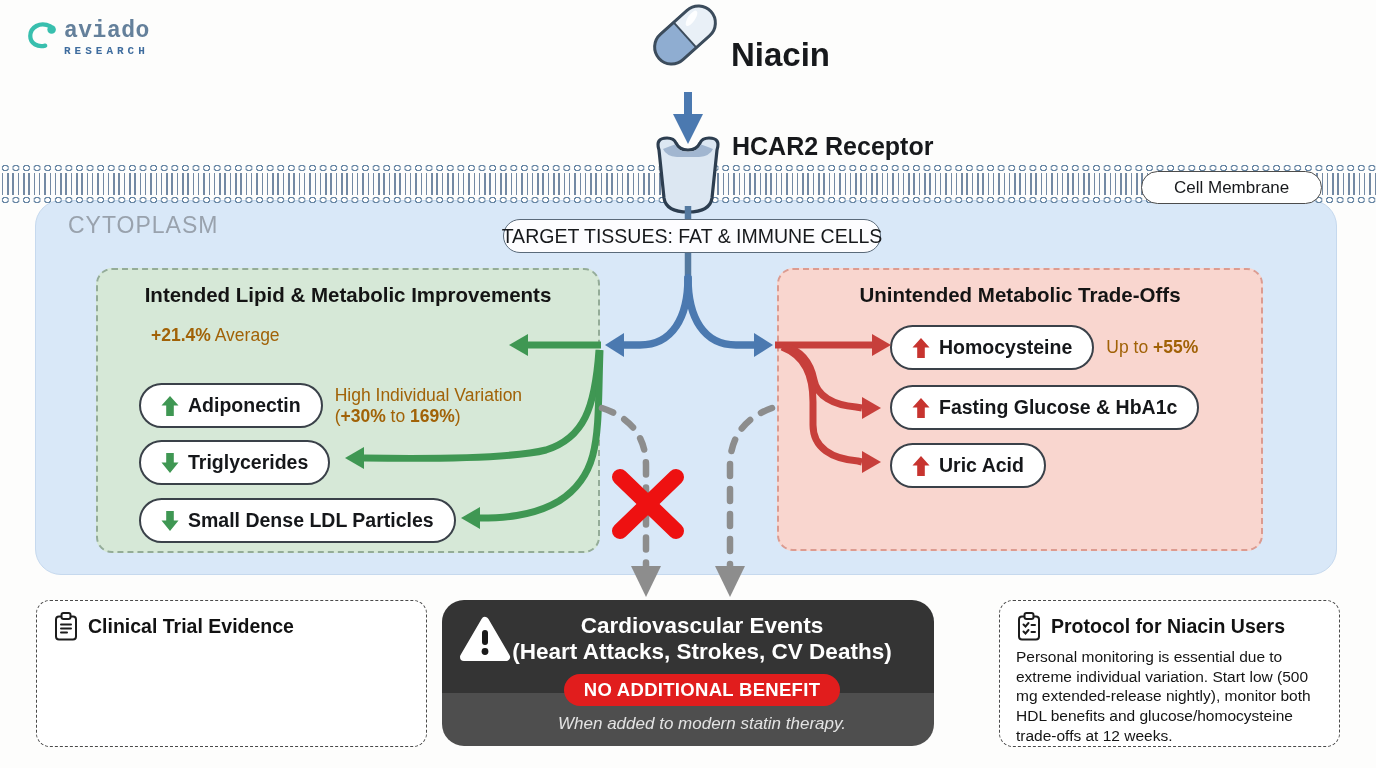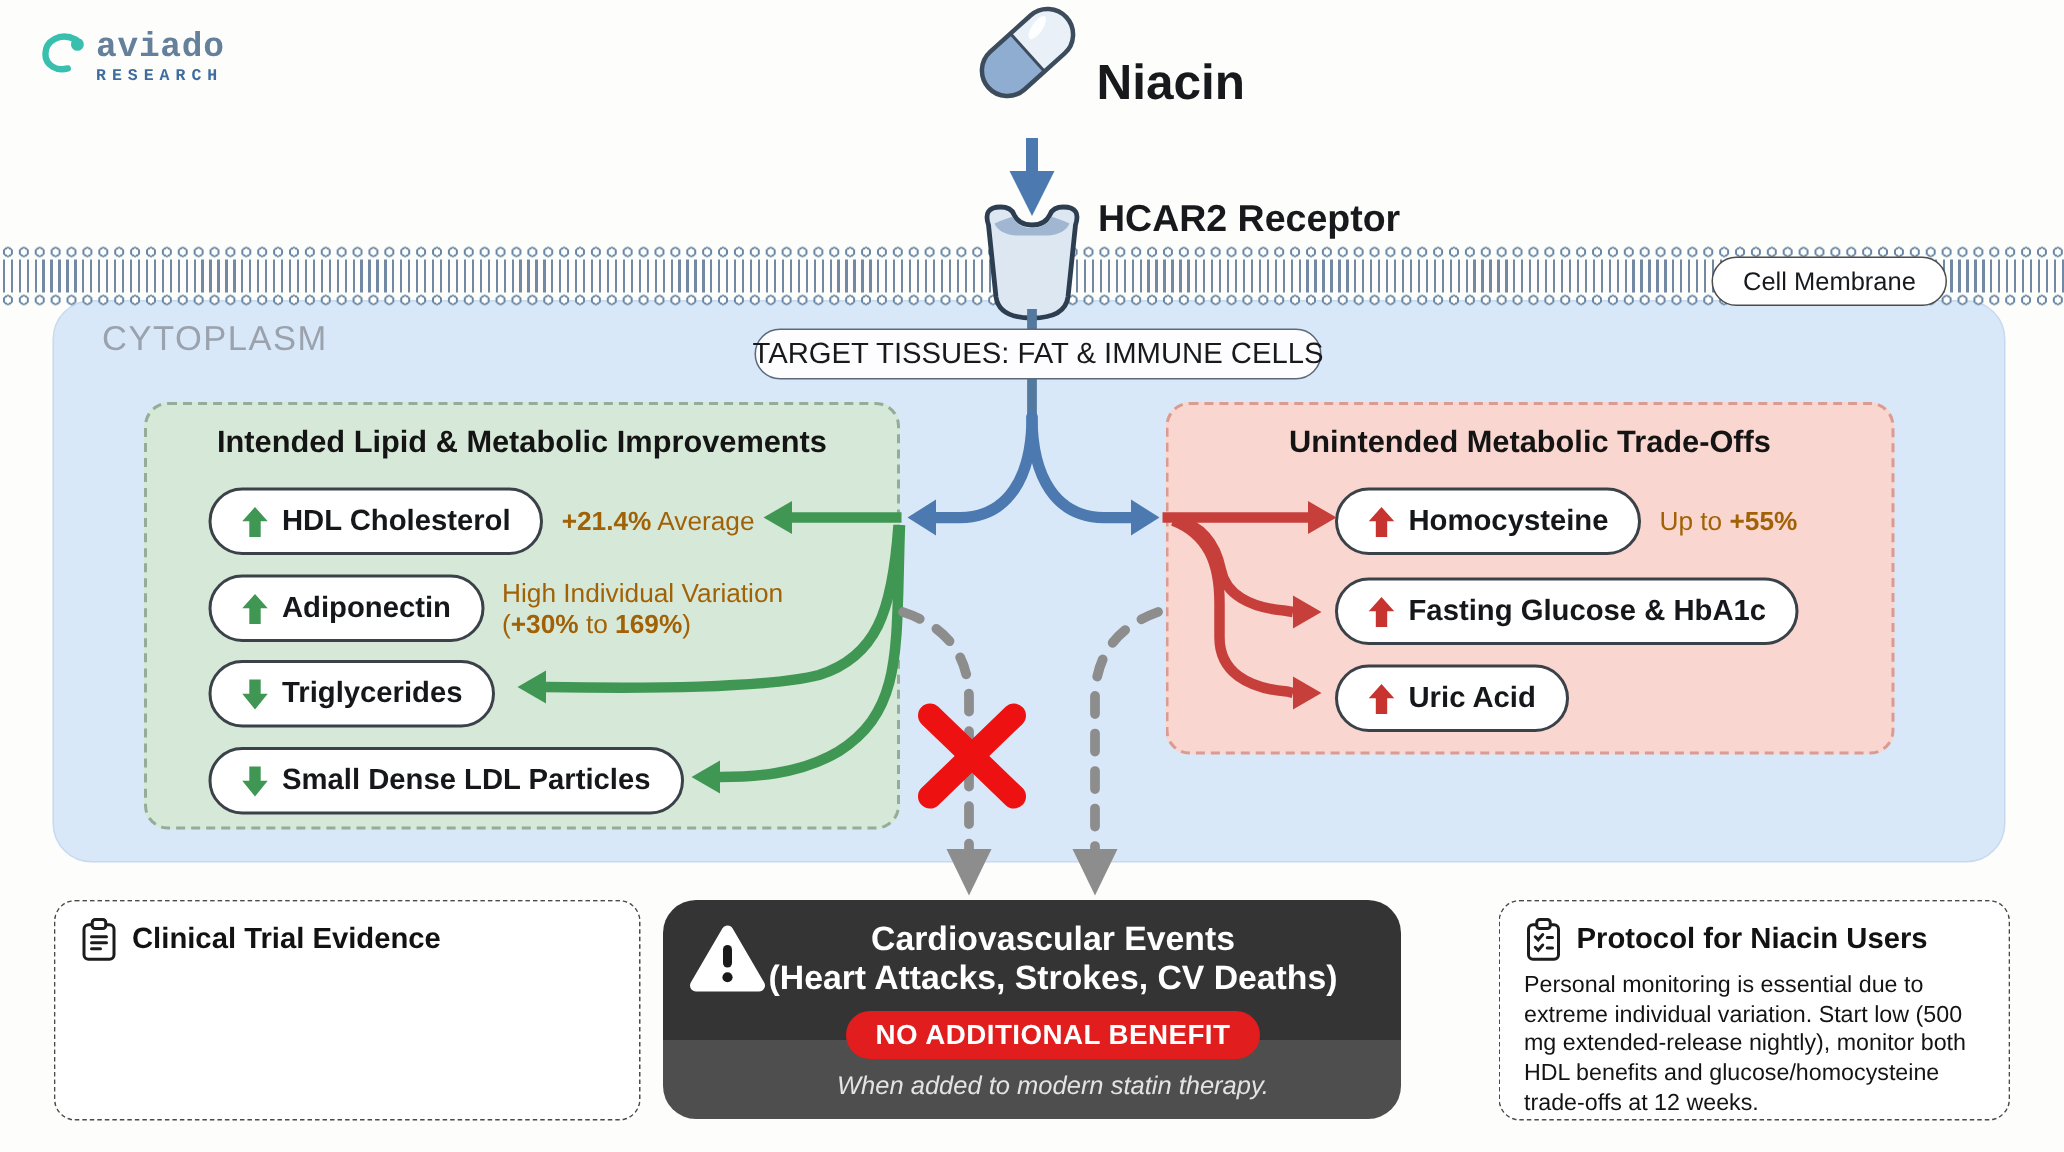--- a/index.html
+++ b/index.html
@@ -18,39 +18,39 @@
   .receptor{position:absolute;left:652px;top:134px;width:72px;height:84px;z-index:4;}
   .receptor-label{position:absolute;left:732px;top:132px;font-size:25px;font-weight:700;z-index:6;}
 
   
   .membrane{position:absolute;left:0;top:163px;width:1376px;height:42px;z-index:3;}
   .mem-heads{height:10px;
     background-image:radial-gradient(circle at 5.3px 5px,#ffffff 2.1px,#6786a4 2.2px,#6786a4 3.3px,rgba(0,0,0,0) 3.5px);
     background-size:10.6px 10px;}
   .mem-tails{height:11px;
     background-image:repeating-linear-gradient(90deg,rgba(0,0,0,0) 0 1.8px,#7389a3 1.8px 3.3px,rgba(0,0,0,0) 3.3px 5.3px);}
-  .mem-label{position:absolute;left:1141px;top:171px;height:31px;padding:0 20px;background:#fff;
+  .mem-label{position:absolute;left:1141px;top:171px;height:31px;padding:0 32px;background:#fff;
     border:1.6px solid #4c4c4c;border-radius:17px;display:inline-flex;align-items:center;
     font-size:17px;font-weight:500;z-index:6;}
 
   
   .cytoplasm{position:absolute;left:35px;top:200px;width:1302px;height:375px;background:#d9e8f8;
     border:1px solid #c6d9ee;border-radius:26px;z-index:2;box-sizing:border-box;}
   .cyto-label{position:absolute;left:68px;top:212px;font-size:23px;font-weight:500;color:#99a2ad;letter-spacing:1px;z-index:4;}
   .target-badge{position:absolute;left:503px;top:219px;width:376px;height:32px;background:#fdfdff;
     border:1.6px solid #5a6a7a;border-radius:17px;display:flex;align-items:center;justify-content:center;
     font-size:19.5px;font-weight:500;z-index:6;white-space:nowrap;}
 
   
   .overlay{position:absolute;left:0;top:0;width:1376px;height:768px;z-index:5;pointer-events:none;}
 
   
   .fxbox{position:absolute;border-radius:16px;box-sizing:border-box;z-index:2;}
   .benefits-box{left:96px;top:268px;width:504px;height:285px;background:#d6e8d7;border:2px dashed #94ac98;}
-  .tradeoffs-box{left:777px;top:268px;width:486px;height:235px;background:#f9d6cf;border:2px dashed #dc9b90;}
+  .tradeoffs-box{left:777px;top:268px;width:486px;height:283px;background:#f9d6cf;border:2px dashed #dc9b90;}
   .fx-title{position:absolute;left:0;right:0;top:13px;text-align:center;font-size:20.5px;font-weight:700;color:#141414;}
   .fxrow{position:absolute;display:flex;align-items:center;}
   .benefits-box .fxrow{left:41px;}
   .tradeoffs-box .fxrow{left:111px;align-items:center;}
   .mpill{display:inline-flex;align-items:center;gap:9px;background:#fff;border:2px solid #3a4149;
     border-radius:24px;padding:0 20px;height:45px;box-sizing:border-box;white-space:nowrap;}
   .mpill .plabel{font-size:19.5px;font-weight:700;color:#15171a;}
   .note{margin-left:12px;font-size:17.5px;color:#a16207;white-space:nowrap;}
   .note b{font-weight:700;}
   .note2{display:flex;flex-direction:column;line-height:21px;}
@@ -114,26 +114,20 @@
   <svg class="receptor" viewBox="0 0 72 84">
     <path d="M7,16 Q3,4 15,4 Q22,4 24,9 Q27,16 36,16 Q45,16 48,9 Q50,4 57,4 Q69,4 65,16 L60,64 Q58,78 36,78 Q14,78 12,64 Z" fill="#dce7f2" stroke="#2d3e50" stroke-width="3.2" stroke-linejoin="round"></path>
     <path d="M11,15 Q14,22 25,23 L47,23 Q58,22 61,15 Q53,11.5 49,10.5 Q45,18 36,18 Q27,18 23,10.5 Q19,11.5 11,15 Z" fill="#9db3cd" opacity="0.95"></path>
   </svg>
 
   <div class="target-badge">TARGET TISSUES: FAT &amp; IMMUNE CELLS</div>
 
   <div class="fxbox benefits-box">
     <div class="fx-title">Intended Lipid &amp; Metabolic Improvements</div>
     <div class="fxrow" style="top:55px">
-      <div class="mpill">
-        <svg width="18" height="22" viewBox="0 0 18 22">
-            <path d="M9 1 L17.5 10.5 H12.8 V21 H5.2 V10.5 H0.5 Z" fill="#3f9753"></path>
-          </svg>
-        <span class="plabel">HDL Cholesterol</span>
-      </div>
       <div class="note"><b>+21.4%</b><span> Average</span></div>
     </div>
     <div class="fxrow" style="top:113px">
       <div class="mpill">
         <svg width="18" height="22" viewBox="0 0 18 22">
             <path d="M9 1 L17.5 10.5 H12.8 V21 H5.2 V10.5 H0.5 Z" fill="#3f9753"></path>
           </svg>
         <span class="plabel">Adiponectin</span>
       </div>
       <div class="note note2">

